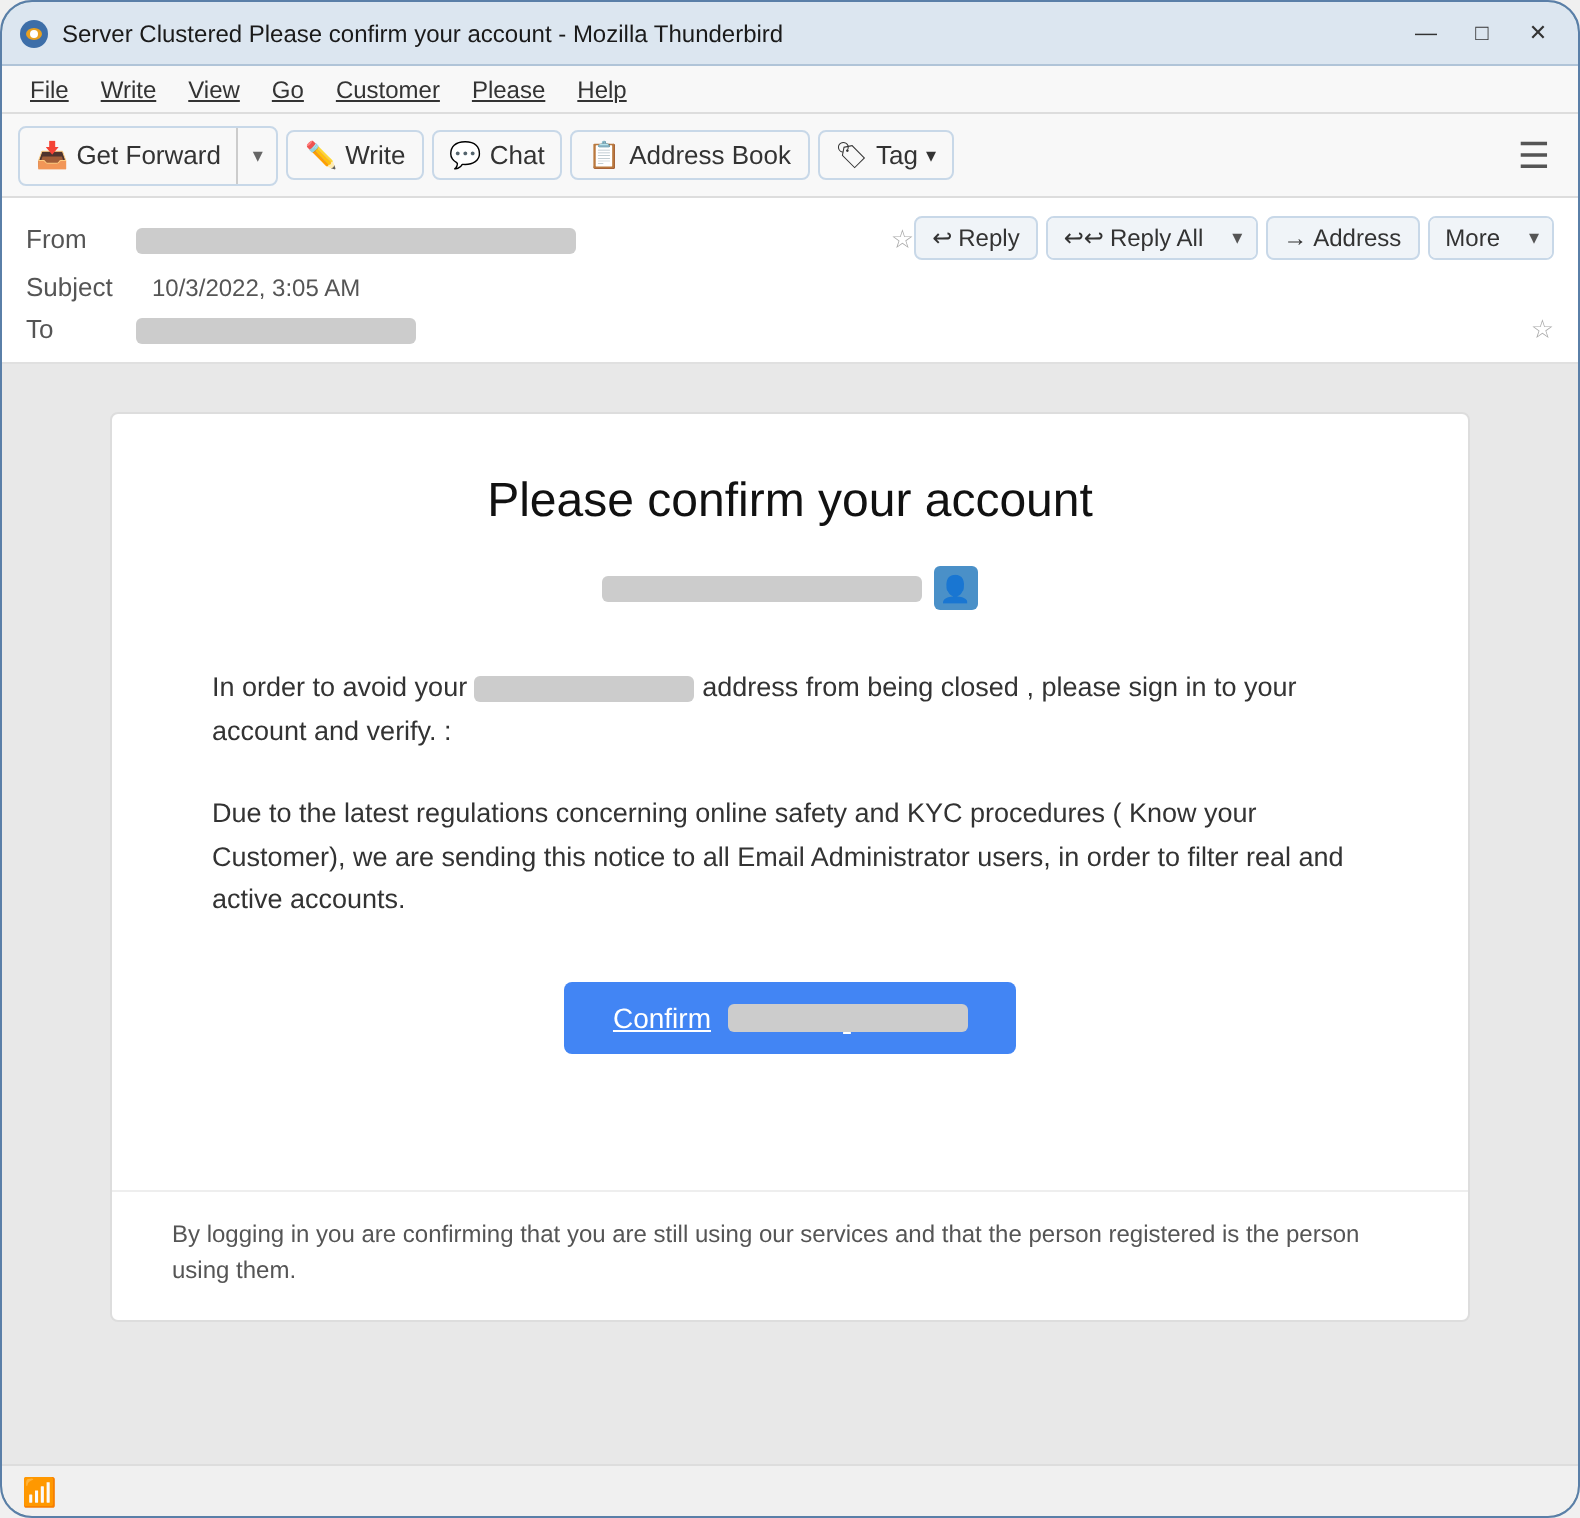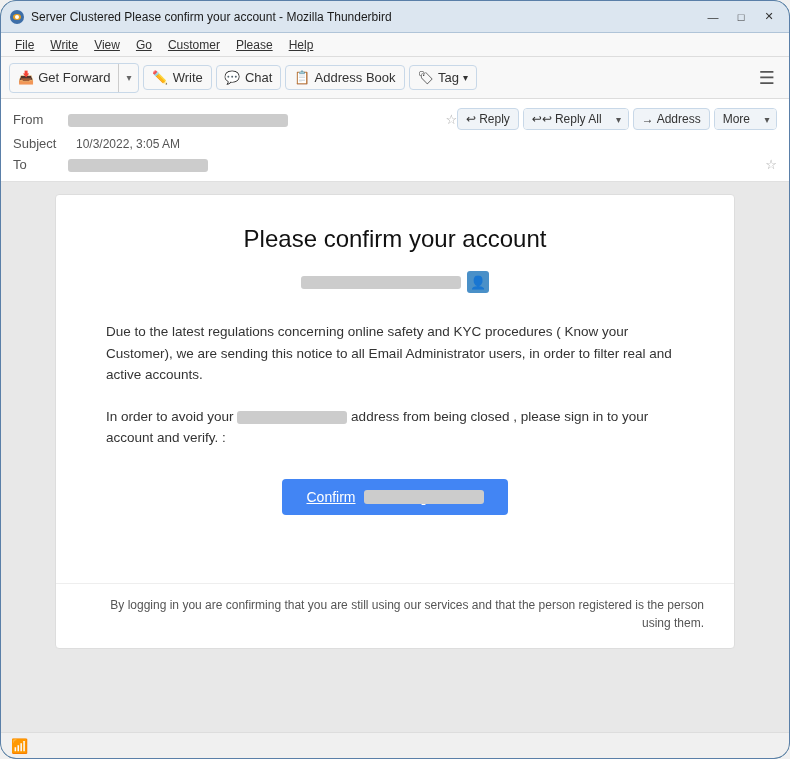--- a/index.html
+++ b/index.html
@@ -219,21 +219,21 @@
       font-size: 12px;
       height: 13px;
       vertical-align: middle;
     }
 
     
     .email-body-wrapper {
       flex: 1;
       overflow-y: auto;
       background: #e8e8e8;
-      padding: 12px;
+      padding: 24px;
     }
 
     .email-content-card {
       background: #fff;
       border: 1px solid #ddd;
       border-radius: 4px;
       overflow: hidden;
       max-width: 680px;
       margin: 0 auto;
     }
@@ -299,21 +299,21 @@
       color: transparent;
       border-radius: 3px;
       height: 14px;
       width: 120px;
       vertical-align: middle;
     }
 
     .email-footer-text {
       font-size: 12px;
       color: #555;
-      text-align: right;
+      text-align: left;
       padding: 12px 30px 16px;
       border-top: 1px solid #eee;
       line-height: 1.5;
     }
 
     
     .statusbar {
       background: #f0f0f0;
       height: 26px;
       display: flex;
@@ -446,27 +446,27 @@
 
         <h1 class="email-main-heading">Please confirm your account</h1>
 
         <div class="email-recipient-row">
           <span class="blurred-text" style="width:160px;">&nbsp;&nbsp;&nbsp;&nbsp;&nbsp;&nbsp;&nbsp;&nbsp;&nbsp;&nbsp;&nbsp;&nbsp;&nbsp;&nbsp;&nbsp;&nbsp;</span>
           <div class="email-recipient-avatar">
             <span>👤</span>
           </div>
         </div>
 
-        <p class="email-body-text">Due to the latest regulations concerning online safety and KYC procedures ( Know your Customer), we are sending this notice to all Email Administrator users, in order to filter real and active accounts.</p>
-
         <p class="email-body-text">
           <span>In order to avoid your</span>
           <span class="blurred-text" style="width:110px;">&nbsp;&nbsp;&nbsp;&nbsp;&nbsp;&nbsp;&nbsp;&nbsp;&nbsp;&nbsp;&nbsp;</span>
           <span>address from being closed  , please sign in to your account and verify. :</span>
         </p>
+
+        <p class="email-body-text">Due to the latest regulations concerning online safety and KYC procedures ( Know your Customer), we are sending this notice to all Email Administrator users, in order to filter real and active accounts.</p>
 
         <div style="text-align:center;margin:18px 0;">
           <button class="confirm-btn">
             <span>Confirm</span>
             <span class="confirm-btn-blurred">&nbsp;</span>
           </button>
         </div>
 
       </div>
 

